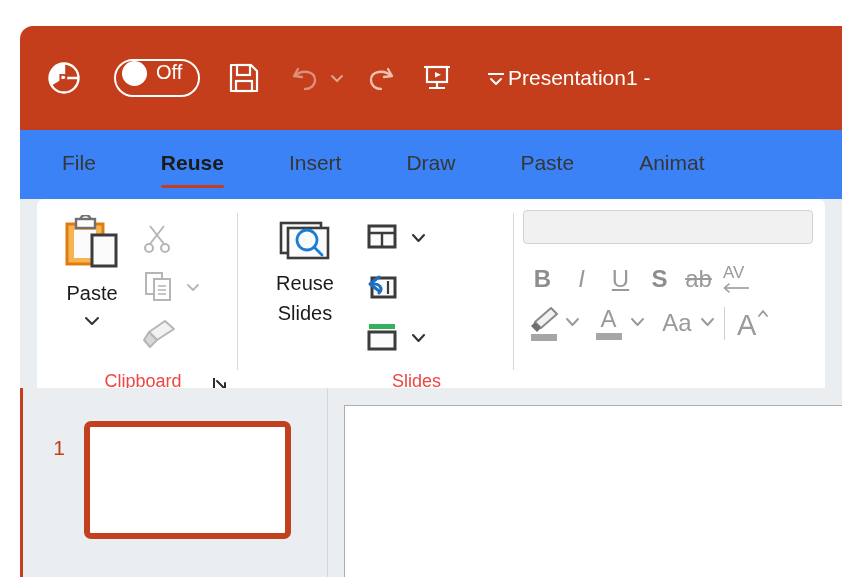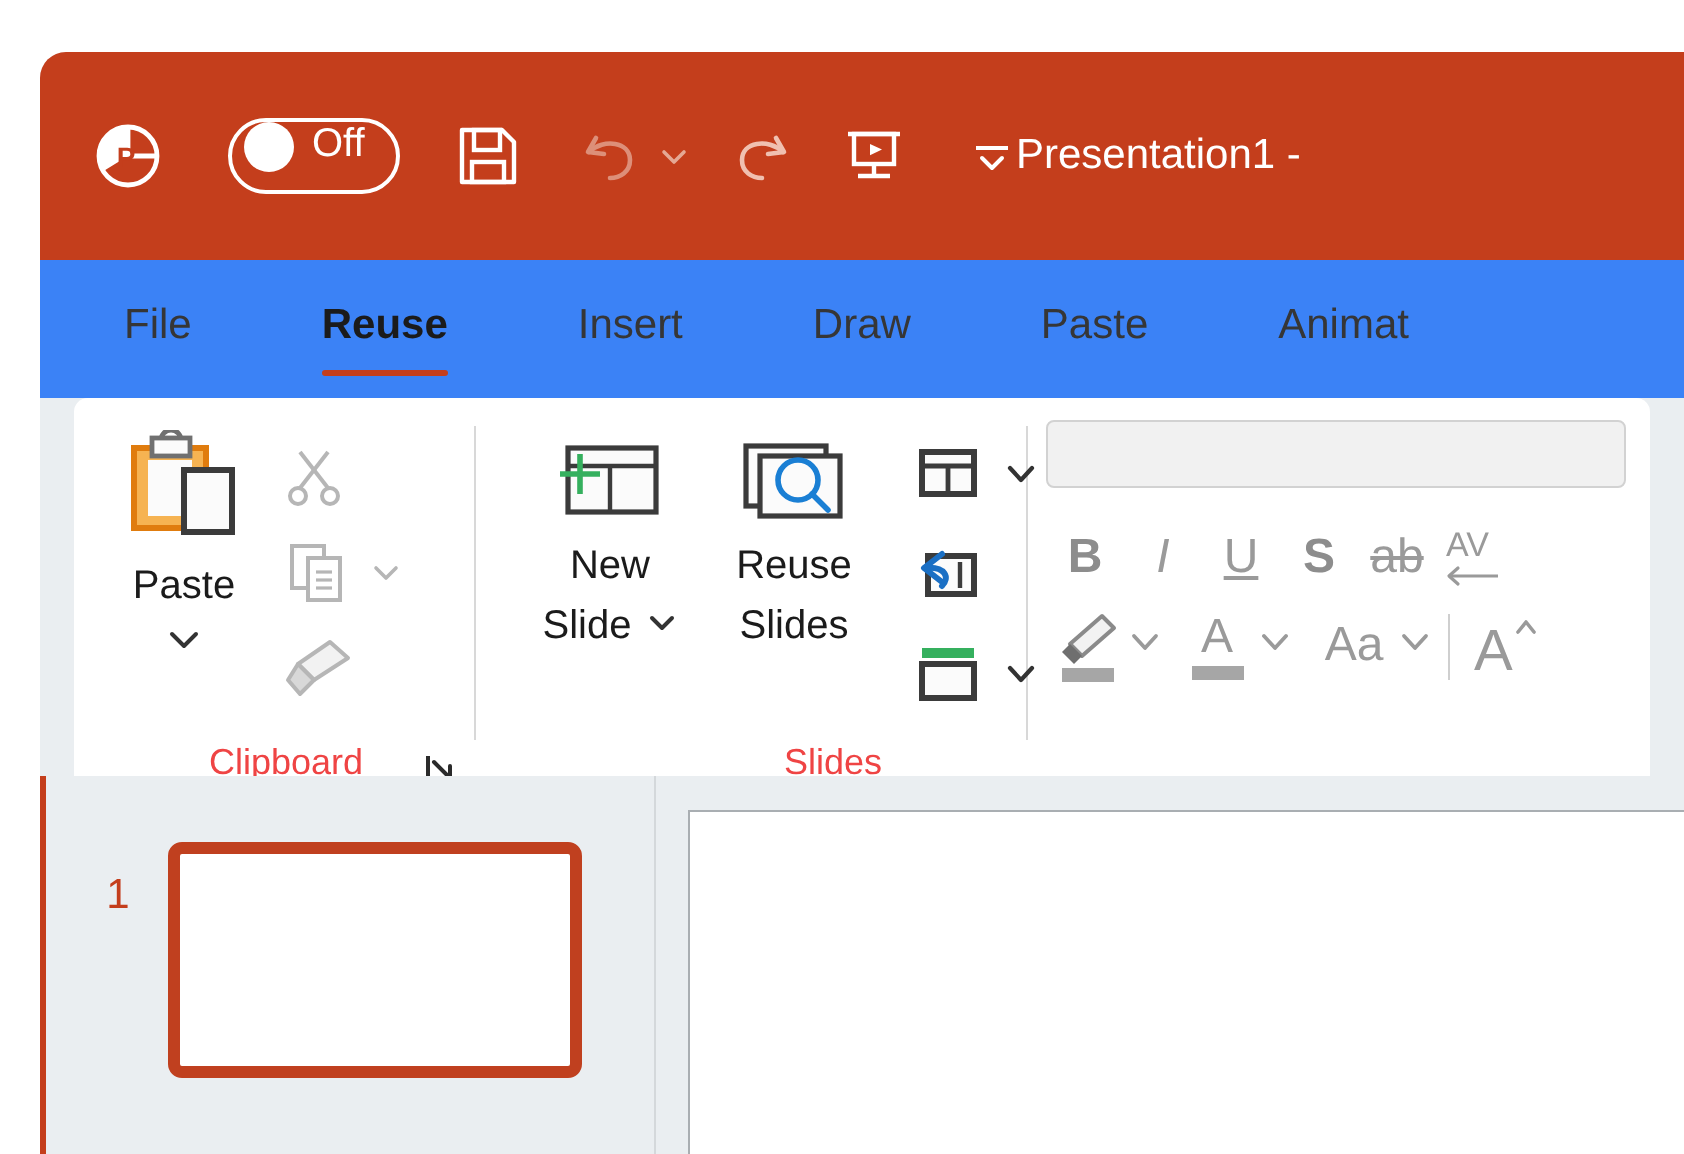--- a/index.html
+++ b/index.html
@@ -499,40 +499,20 @@
           <path d="M5 5 L13 13 M13 7 L13 13 L7 13" fill="none" stroke="#2b2b2b" stroke-width="2" stroke-linecap="round" stroke-linejoin="round"></path>
         </svg>
       </div>
     </div>
 
     <div class="rgroup-sep"></div>
 
     <div class="rgroup g-slides">
       <div class="rgroup-body">
 
-        <div class="big-btn">
-          <div class="bico">
-            <svg width="58" height="52" viewBox="0 0 58 52">
-              <rect x="8" y="10" width="44" height="32" fill="#fbfbfb" stroke="#3b3b3b" stroke-width="2.6"></rect>
-              <line x1="8" y1="19" x2="52" y2="19" stroke="#3b3b3b" stroke-width="2.2"></line>
-              <line x1="29" y1="19" x2="29" y2="42" stroke="#3b3b3b" stroke-width="2.2"></line>
-              <line x1="14" y1="13" x2="14" y2="33" stroke="#35b05e" stroke-width="2.8"></line>
-              <line x1="4" y1="23" x2="24" y2="23" stroke="#35b05e" stroke-width="2.8"></line>
-            </svg>
-          </div>
-          <div class="blab">New</div>
-          <div style="display:flex;align-items:center">
-            <span class="blab">Slide</span>
-            <span style="margin-left:7px">
-              <svg width="16" height="11" viewBox="0 0 16 11">
-                <path d="M3 3 L8 8 L13 3" fill="none" stroke="#333333" stroke-width="2" stroke-linecap="round" stroke-linejoin="round"></path>
-              </svg>
-            </span>
-          </div>
-        </div>
 
         <div class="big-btn">
           <div class="bico">
             <svg width="58" height="52" viewBox="0 0 58 52">
               <rect x="5" y="9" width="40" height="30" fill="#fbfbfb" stroke="#3b3b3b" stroke-width="2.6"></rect>
               <rect x="12" y="14" width="40" height="30" fill="#fbfbfb" stroke="#3b3b3b" stroke-width="2.6"></rect>
               <circle cx="31" cy="26" r="10" fill="none" stroke="#1a7fd4" stroke-width="2.8"></circle>
               <line x1="38" y1="33" x2="46" y2="41" stroke="#1a7fd4" stroke-width="2.8" stroke-linecap="round"></line>
             </svg>
           </div>

